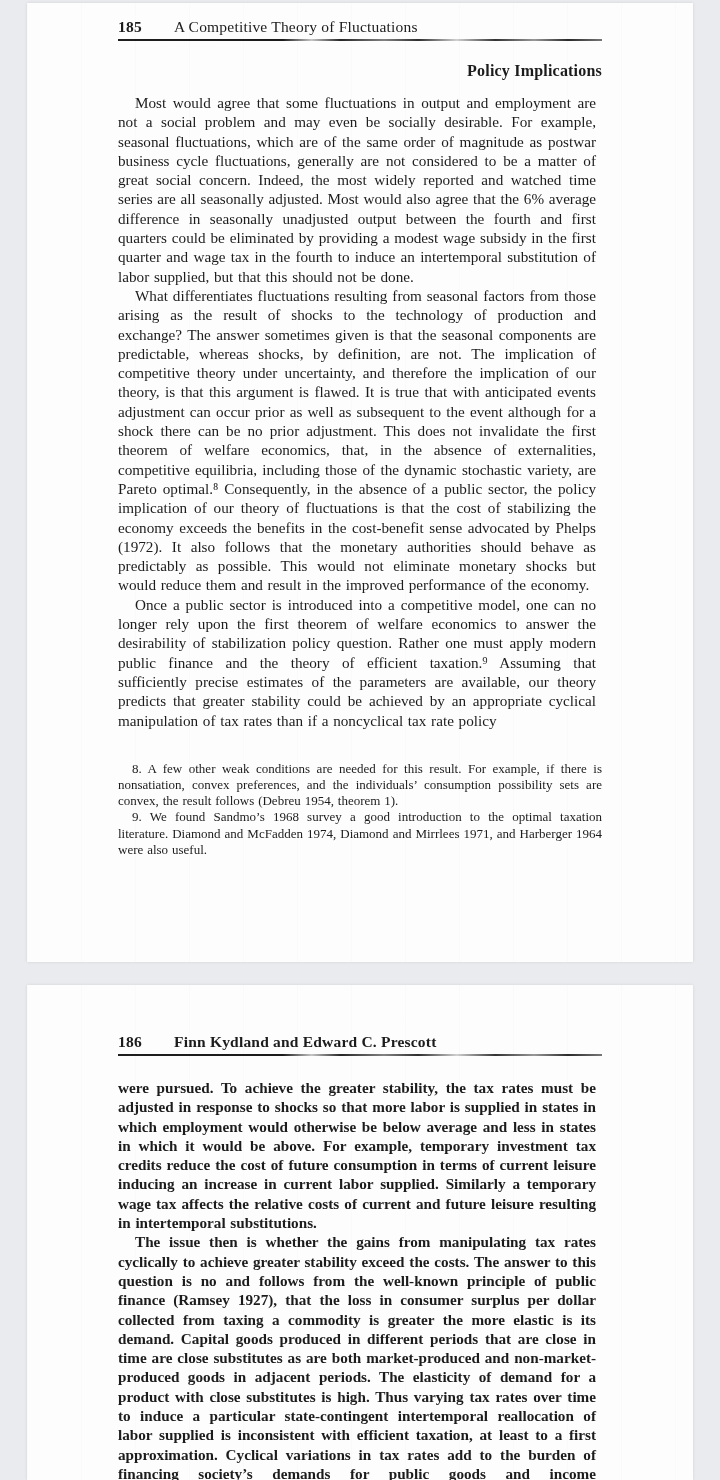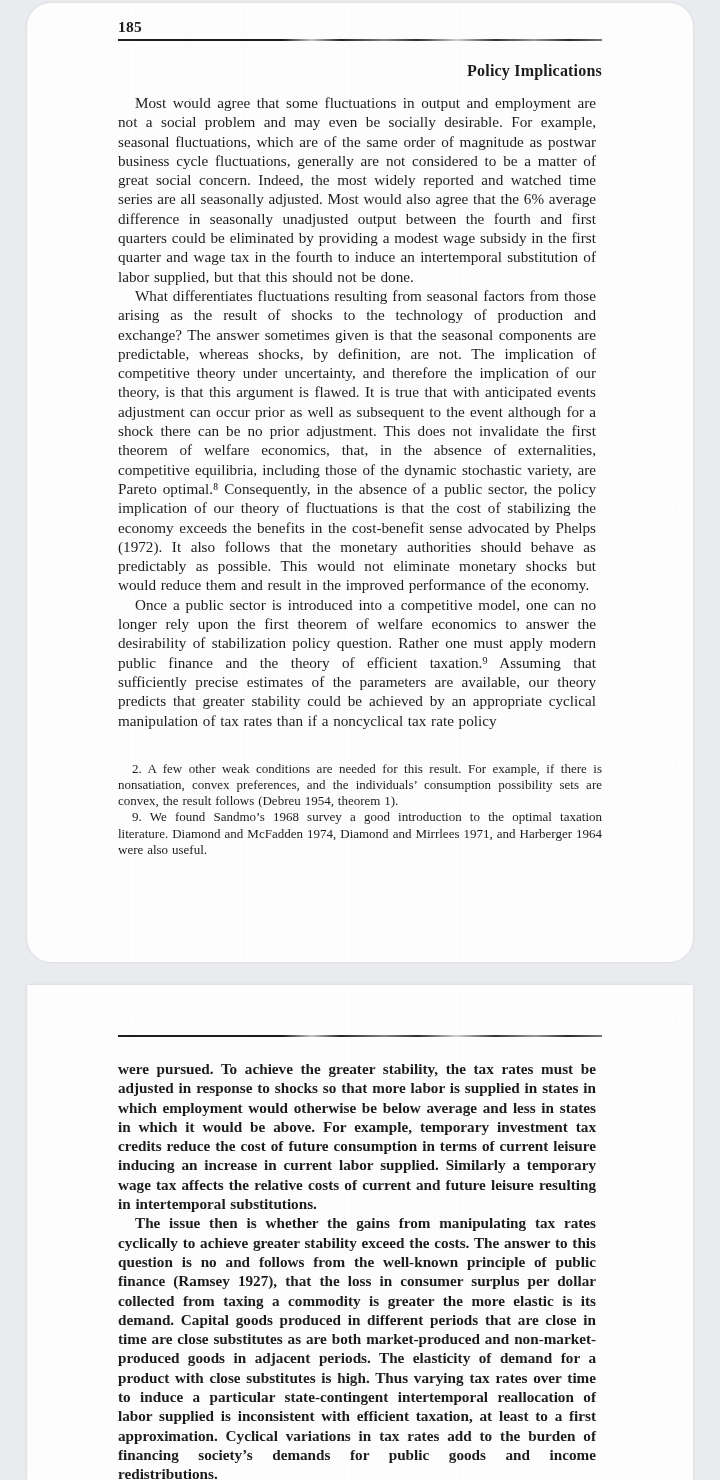--- a/index.html
+++ b/index.html
@@ -22,21 +22,20 @@
     background:
       repeating-linear-gradient(90deg, rgba(0,0,0,0.013) 0 1px, transparent 1px 54px),
       #fdfdfd;
     box-shadow: 0 0 3px rgba(0,0,0,0.10);
     box-sizing: border-box;
   }
   .page-one {
     top: 3px;
     height: 959px;
     padding: 14px 91px 0 91px;
-    border-radius: 24px;
   }
   .page-two {
     top: 985px;
     height: 495px;
     padding: 47px 91px 0 91px;
   }
   .running-head {
     display: flex;
     align-items: baseline;
     font-size: 15.5px;
@@ -91,37 +90,42 @@
     text-indent: 14px;
   }
   .page-two .body-text { margin-top: 22px; font-weight: bold; }
 </style>
 </head>
 <body>
 
 <div class="page page-one">
   <div class="running-head">
     <span class="page-num">185</span>
+    <span class="head-title">A Competitive Theory of Fluctuations</span>
   </div>
   <div class="head-rule"></div>
 
   <h2 class="section-heading">Policy Implications</h2>
 
   <div class="body-text">
     <p>Most would agree that some fluctuations in output and employment are not a social problem and may even be socially desirable. For example, seasonal fluctuations, which are of the same order of magnitude as postwar business cycle fluctuations, generally are not considered to be a matter of great social concern. Indeed, the most widely reported and watched time series are all seasonally adjusted. Most would also agree that the 6% average difference in seasonally unadjusted output between the fourth and first quarters could be eliminated by providing a modest wage subsidy in the first quarter and wage tax in the fourth to induce an intertemporal substitution of labor supplied, but that this should not be done.</p>
     <p>What differentiates fluctuations resulting from seasonal factors from those arising as the result of shocks to the technology of production and exchange? The answer sometimes given is that the seasonal components are predictable, whereas shocks, by definition, are not. The implication of competitive theory under uncertainty, and therefore the implication of our theory, is that this argument is flawed. It is true that with anticipated events adjustment can occur prior as well as subsequent to the event although for a shock there can be no prior adjustment. This does not invalidate the first theorem of welfare economics, that, in the absence of externalities, competitive equilibria, including those of the dynamic stochastic variety, are Pareto optimal.⁸ Consequently, in the absence of a public sector, the policy implication of our theory of fluctuations is that the cost of stabilizing the economy exceeds the benefits in the cost-benefit sense advocated by Phelps (1972). It also follows that the monetary authorities should behave as predictably as possible. This would not eliminate monetary shocks but would reduce them and result in the improved performance of the economy.</p>
     <p>Once a public sector is introduced into a competitive model, one can no longer rely upon the first theorem of welfare economics to answer the desirability of stabilization policy question. Rather one must apply modern public finance and the theory of efficient taxation.⁹ Assuming that sufficiently precise estimates of the parameters are available, our theory predicts that greater stability could be achieved by an appropriate cyclical manipulation of tax rates than if a noncyclical tax rate policy</p>
   </div>
 
   <div class="footnotes">
-    <p>2. A few other weak conditions are needed for this result. For example, if there is nonsatiation, convex preferences, and the individuals’ consumption possibility sets are convex, the result follows (Debreu 1954, theorem 1).</p>
+    <p>8. A few other weak conditions are needed for this result. For example, if there is nonsatiation, convex preferences, and the individuals’ consumption possibility sets are convex, the result follows (Debreu 1954, theorem 1).</p>
     <p>9. We found Sandmo’s 1968 survey a good introduction to the optimal taxation literature. Diamond and McFadden 1974, Diamond and Mirrlees 1971, and Harberger 1964 were also useful.</p>
   </div>
 </div>
 
 <div class="page page-two">
+  <div class="running-head">
+    <span class="page-num">186</span>
+    <span class="head-title bold">Finn Kydland and Edward C. Prescott</span>
+  </div>
   <div class="head-rule"></div>
 
   <div class="body-text">
     <p class="no-indent">were pursued. To achieve the greater stability, the tax rates must be adjusted in response to shocks so that more labor is supplied in states in which employment would otherwise be below average and less in states in which it would be above. For example, temporary investment tax credits reduce the cost of future consumption in terms of current leisure inducing an increase in current labor supplied. Similarly a temporary wage tax affects the relative costs of current and future leisure resulting in intertemporal substitutions.</p>
     <p>The issue then is whether the gains from manipulating tax rates cyclically to achieve greater stability exceed the costs. The answer to this question is no and follows from the well-known principle of public finance (Ramsey 1927), that the loss in consumer surplus per dollar collected from taxing a commodity is greater the more elastic is its demand. Capital goods produced in different periods that are close in time are close substitutes as are both market-produced and non-market-produced goods in adjacent periods. The elasticity of demand for a product with close substitutes is high. Thus varying tax rates over time to induce a particular state-contingent intertemporal reallocation of labor supplied is inconsistent with efficient taxation, at least to a first approximation. Cyclical variations in tax rates add to the burden of financing society’s demands for public goods and income redistributions.</p>
   </div>
 </div>
 
 </body></html>

